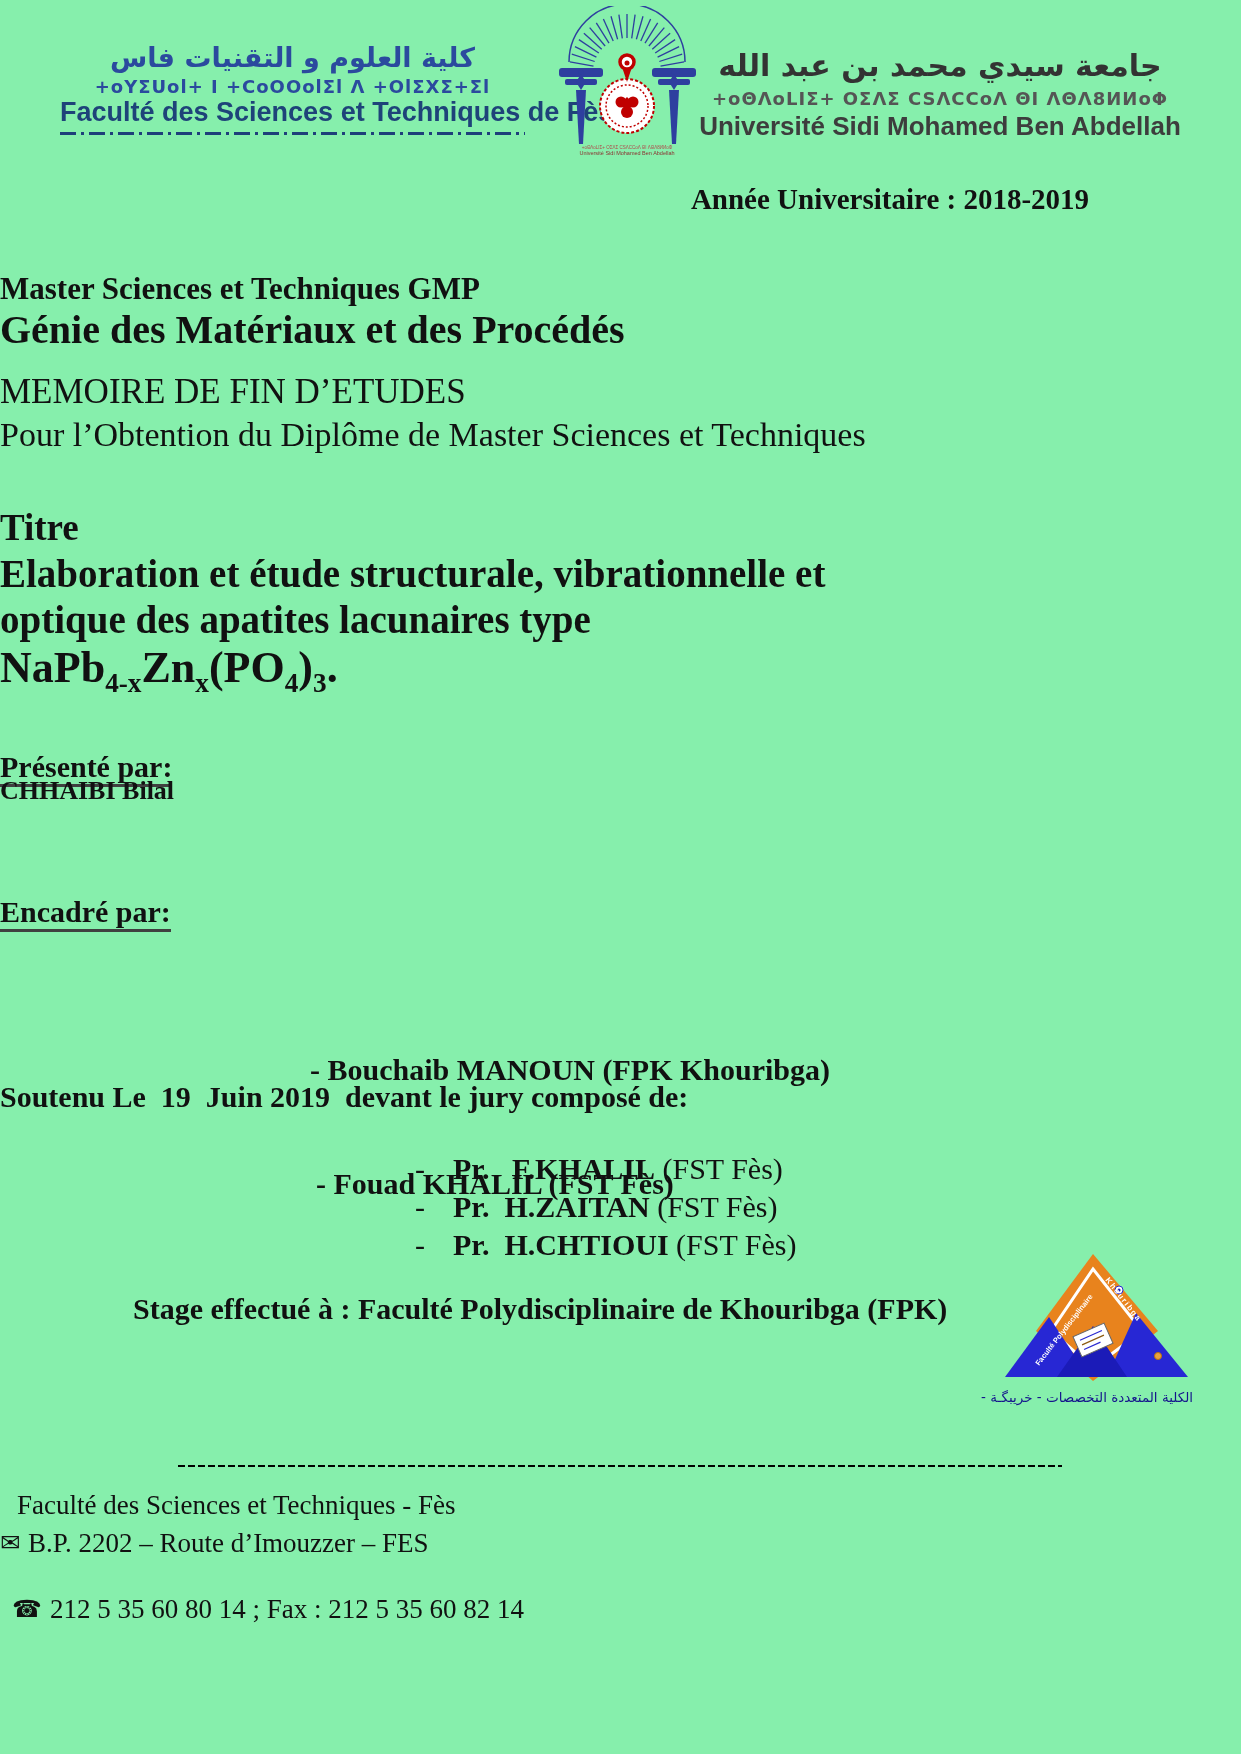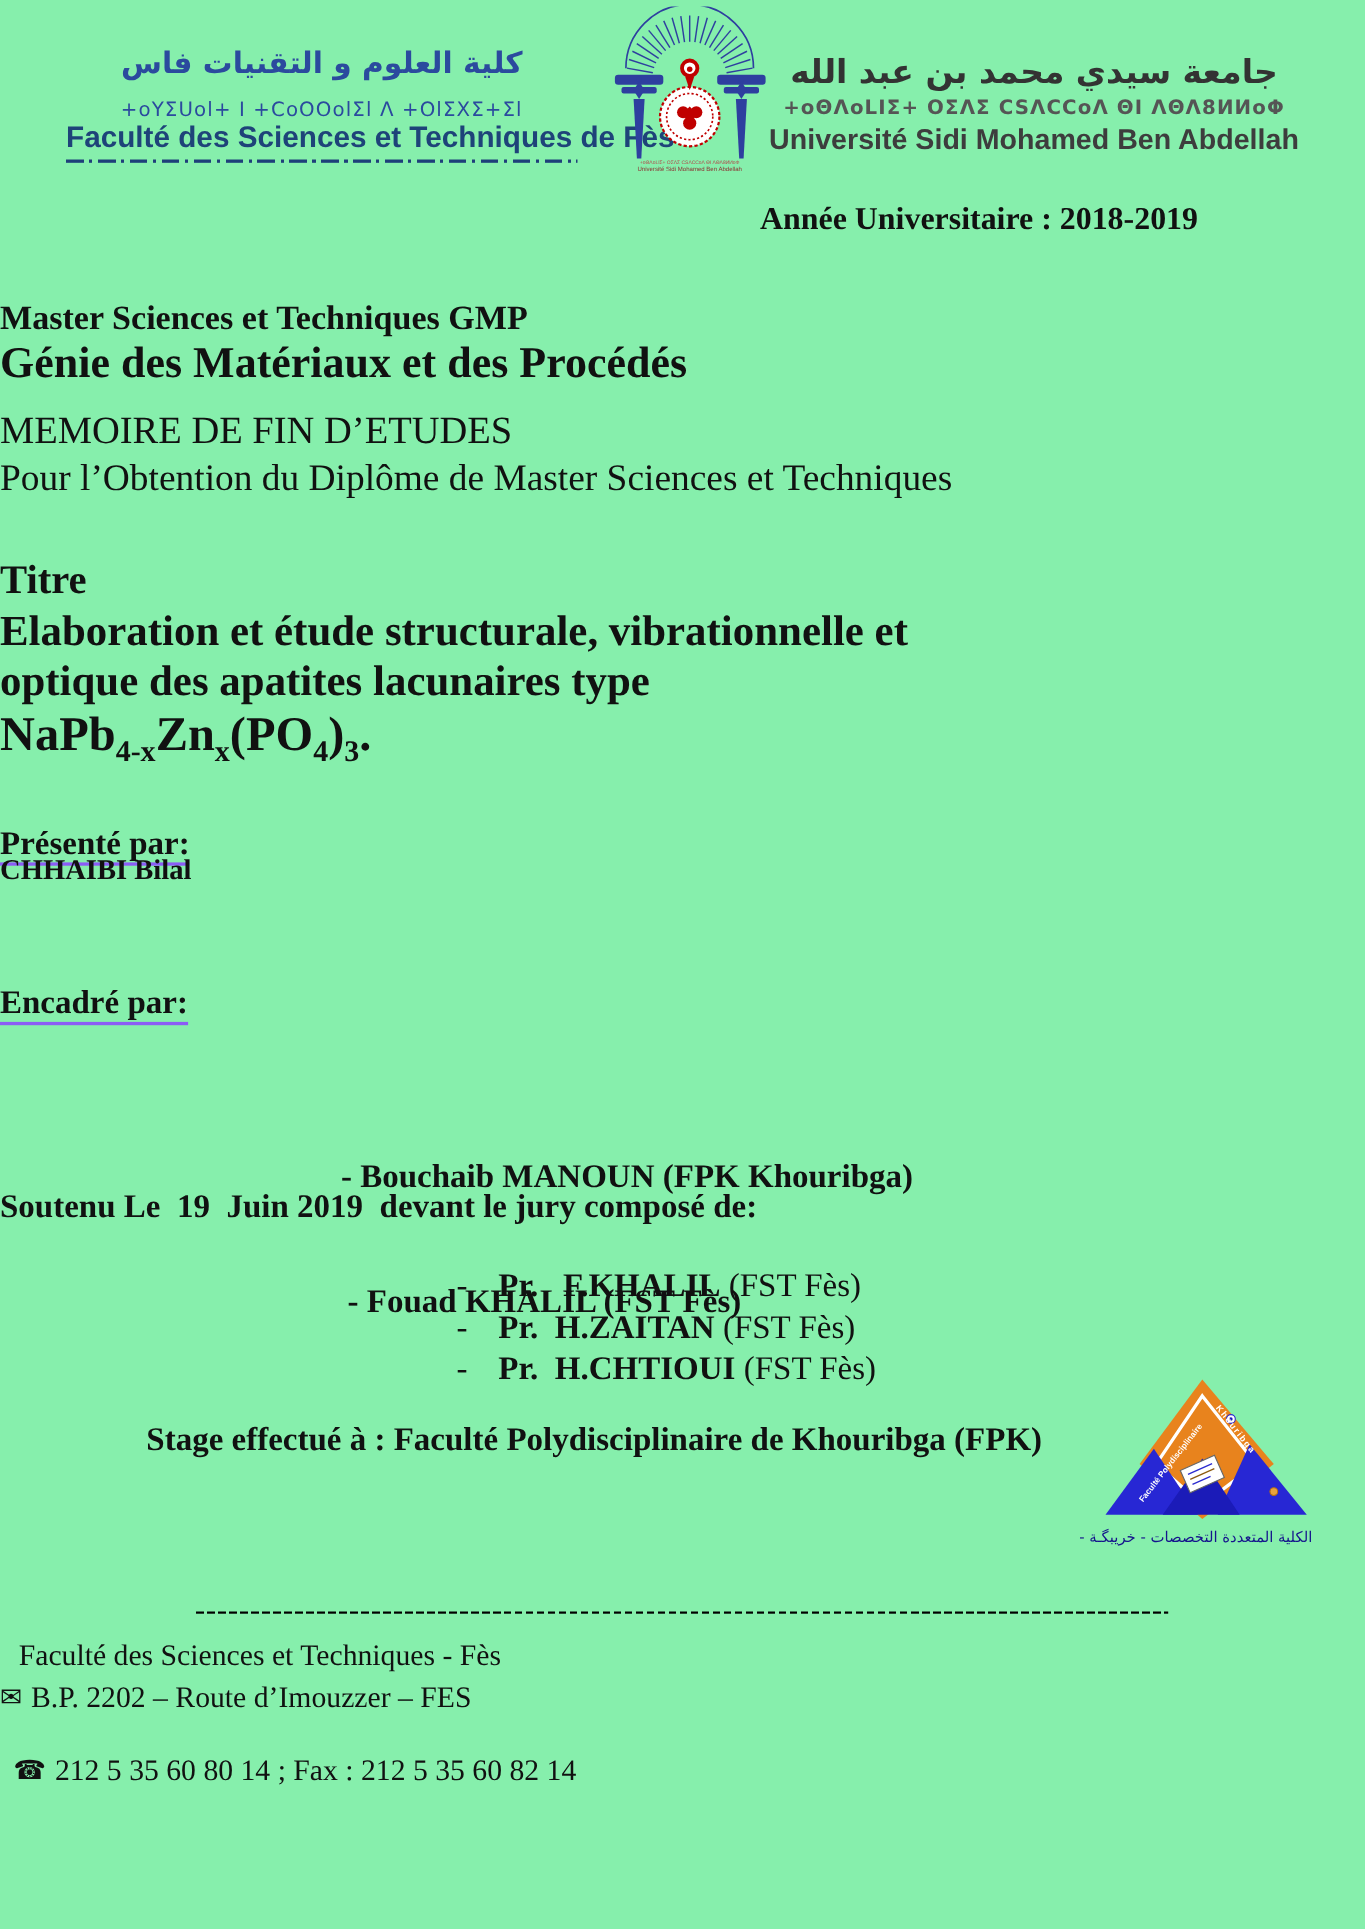--- a/index.html
+++ b/index.html
@@ -10,21 +10,21 @@
     font-family:"Liberation Serif", serif;
     color:#111;
     overflow:hidden;
   }
   .abs{position:absolute;}
   .center-text{left:0;right:0;text-align:left;}
 
   
   .hdr-left{left:60px;top:42px;width:465px;text-align:center;}
   .hdr-left .ar{font-family:"DejaVu Sans", sans-serif;font-size:27px;font-weight:bold;color:#2b4a9e;line-height:1.2;}
-  .hdr-left .tif{font-family:"DejaVu Sans", sans-serif;font-size:18px;font-weight:normal;color:#2b4a9e;letter-spacing:1px;margin-top:15px;white-space:nowrap;}
+  .hdr-left .tif{font-family:"DejaVu Sans", sans-serif;font-size:18px;font-weight:bold;color:#2b4a9e;letter-spacing:1px;margin-top:2px;white-space:nowrap;}
   .hdr-left .fr{font-family:"Liberation Sans", sans-serif;font-size:27px;font-weight:bold;color:#1e4379;margin-top:0px;white-space:nowrap;}
   .dashdot{
     height:3px;margin-top:4px;
     background:repeating-linear-gradient(90deg,#1e3f7a 0 16px,transparent 16px 21px,#1e3f7a 21px 24px,transparent 24px 29px);
   }
   .hdr-right{left:695px;top:48px;width:490px;text-align:center;}
   .hdr-right .ar{font-family:"DejaVu Sans", sans-serif;font-size:30px;font-weight:bold;color:#333;line-height:1.2;}
   .hdr-right .tif{font-family:"DejaVu Sans", sans-serif;font-size:18px;font-weight:bold;color:#555;letter-spacing:1px;margin-top:4px;white-space:nowrap;}
   .hdr-right .fr{font-family:"Liberation Sans", sans-serif;font-size:26px;font-weight:bold;color:#3d3d3d;margin-top:2px;white-space:nowrap;}
 
@@ -37,21 +37,21 @@
   .l-pour   {top:416px;font-size:34px;}
   .l-titre  {top:506px;font-size:37px;font-weight:bold;}
   .l-t1     {top:551px;font-size:39px;font-weight:bold;}
   .l-t2     {top:597px;font-size:39px;font-weight:bold;}
   .l-formula{top:642px;font-size:44px;font-weight:bold;}
   .l-formula sub{font-size:62%;line-height:0;}
 
   .l-presente{top:750px;font-size:30px;font-weight:bold;}
   .l-name    {top:776px;font-size:26px;font-weight:bold;}
   .l-encadre {top:895px;font-size:30px;font-weight:bold;}
-  .u{border-bottom:3px solid #8b5cf6;padding-bottom:1px;}
+  .u{border-bottom:3px solid #404040;padding-bottom:1px;}
 
   .sup-block{top:975px;left:310px;font-size:30px;font-weight:bold;line-height:38px;white-space:pre-wrap;}
   .sup-block .s2{margin-left:6px;}
 
   .l-soutenu{top:1080px;font-size:30px;font-weight:bold;white-space:pre-wrap;}
 
   .jury{top:1150px;left:415px;font-size:30px;line-height:38px;}
   .jury-row{white-space:pre;}
   .jury-dash{display:inline-block;width:38px;}
   .jury-name{font-weight:bold;}

